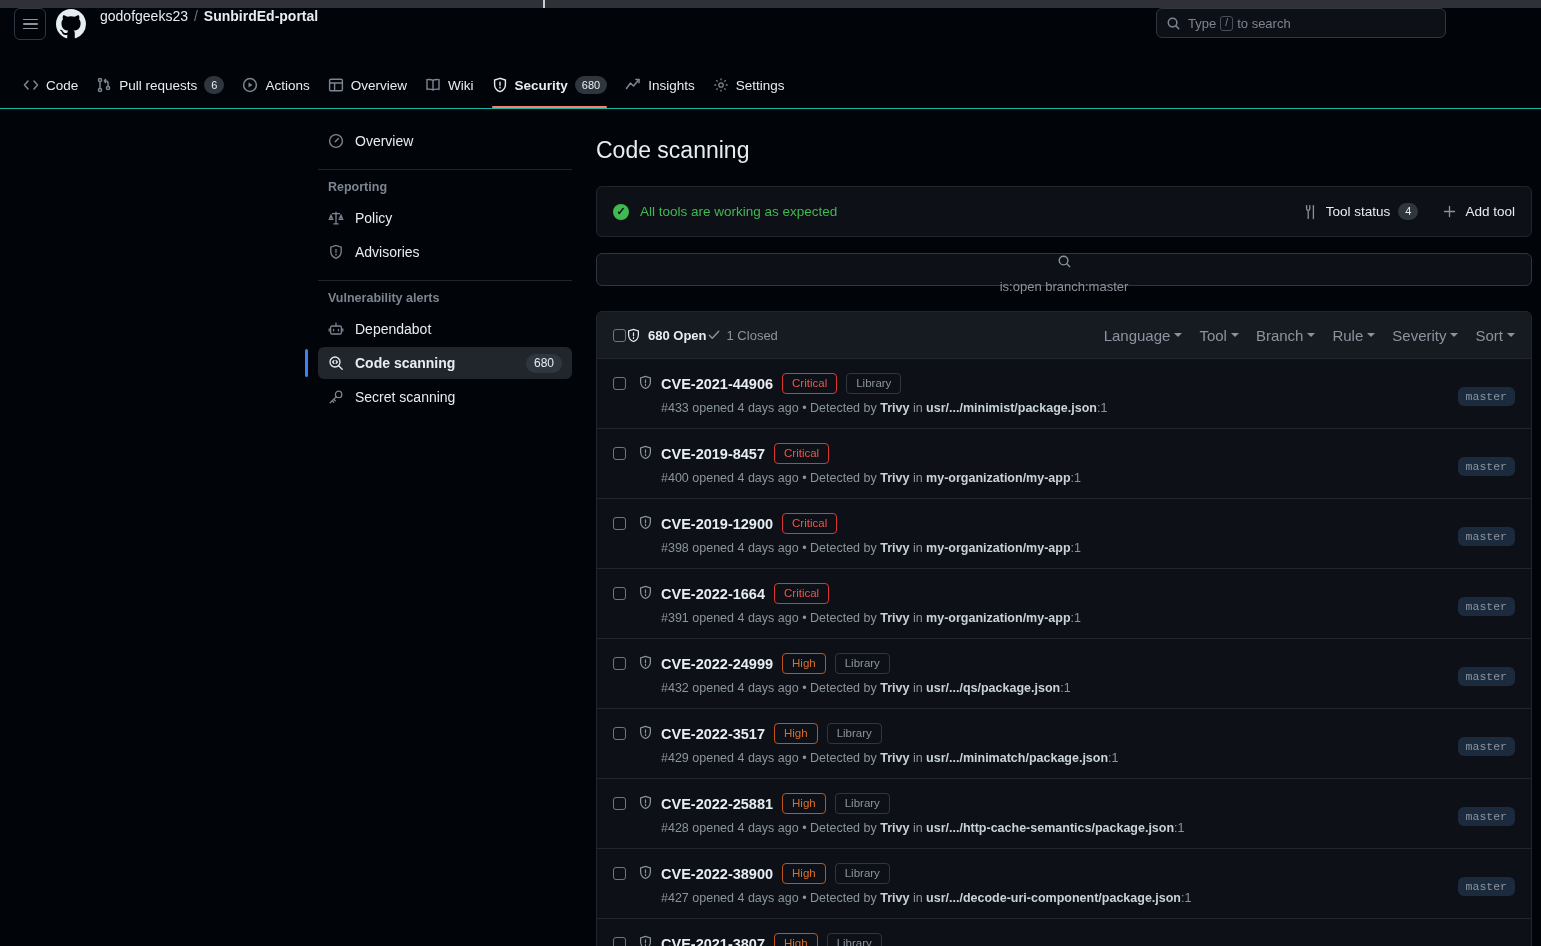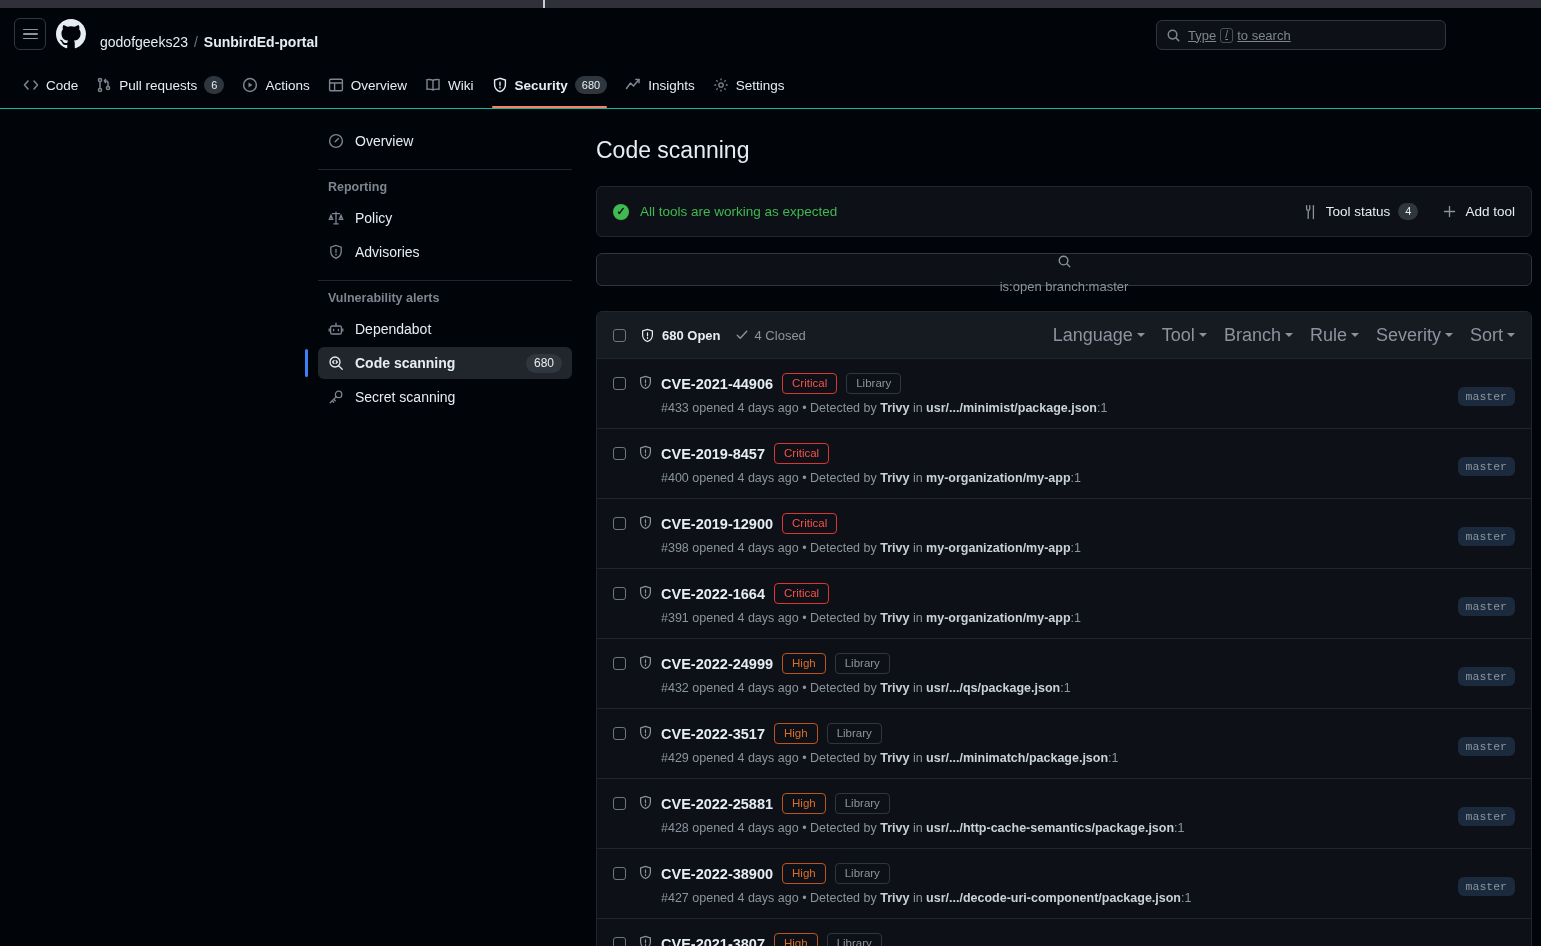--- a/index.html
+++ b/index.html
@@ -15,40 +15,40 @@
   }
   .browser-tick {
     position: absolute; left: 543px; top: 0px; width: 2px; height: 8px;
     background: #c9ccd1;
   }
 
   
   .gh-header {
     position: absolute; top: 8px; left: 0; width: 1464px; height: 54px;
     background: #010409;
-    display: flex; align-items: flex-end; padding: 12px 14px;
+    display: flex; align-items: flex-start; padding: 0 14px;
   }
   .hamburger {
     width: 32px; height: 32px; border: 1px solid #2f3742; border-radius: 6px;
     display: flex; flex-direction: column; align-items: center; justify-content: center;
     gap: 3px; cursor: pointer; margin-right: 10px;
   }
   .hamburger span { display: block; width: 15px; height: 1.6px; background: #8b949e; border-radius: 1px; }
   .gh-logo { width: 32px; height: 32px; margin-right: 12px; display: flex; align-items: center; }
   .breadcrumb { display: flex; align-items: center; font-size: 14px; color: #e6edf3; gap: 6px; }
   .breadcrumb .owner { color: #e6edf3; }
   .breadcrumb .sep { color: #6e7681; }
   .breadcrumb .repo { font-weight: bold; color: #e6edf3; }
   .header-spacer { flex: 1; }
   .search-box {
     width: 290px; height: 30px; border: 1px solid #30363d; border-radius: 6px;
     display: flex; align-items: center; padding: 0 9px; gap: 7px;
     background: #0d1117; margin-right: 4px;
   }
-  .search-box .ph { font-size: 13px; color: #7d8590; display: flex; align-items: center; gap: 4px; text-decoration: underline; }
+  .search-box .ph { font-size: 13px; color: #7d8590; display: flex; align-items: center; gap: 4px; }
   .slash-key {
     display: inline-flex; align-items: center; justify-content: center;
     border: 1px solid #484f58; border-radius: 3px; width: 13px; height: 15px;
     font-size: 10px; color: #7d8590; line-height: 1;
   }
 
   
   .repo-nav {
     position: absolute; top: 62px; left: 0; width: 1541px; height: 47px;
     background: #010409; border-bottom: 1px solid #14b8a6;
@@ -127,30 +127,30 @@
   }
   .filter-input .val { font-size: 13px; color: #8b949e; }
 
   .alerts-panel {
     width: 936px; margin-top: 25px;
     border: 1px solid #21262d; border-radius: 6px; overflow: hidden;
     background: #0d1117;
   }
   .alerts-toolbar {
     height: 47px; background: #161b22; border-bottom: 1px solid #21262d;
-    display: flex; align-items: center; padding: 0 16px; gap: 14px;
+    display: flex; align-items: center; padding: 0 16px; 
   }
   .cbx {
     width: 13px; height: 13px; border: 1px solid #6e7681; border-radius: 3px;
     background: transparent; flex-shrink: 0; cursor: pointer;
   }
   .open-count { display: flex; align-items: center; gap: 7px; font-size: 13px; color: #e6edf3; font-weight: bold; cursor: pointer; }
   .closed-count { display: flex; align-items: center; gap: 6px; font-size: 13px; color: #8b949e; cursor: pointer; }
   .filters { margin-left: auto; display: flex; align-items: center; gap: 17px; }
-  .filter-drop { font-size: 18px; color: #8b949e; cursor: pointer; display: flex; align-items: center; gap: 4px; }
+  .filter-drop { font-size: 15px; color: #8b949e; cursor: pointer; display: flex; align-items: center; gap: 4px; }
   .caret { width: 0; height: 0; border-left: 4px solid transparent; border-right: 4px solid transparent; border-top: 4px solid #8b949e; }
 
   .alert-row {
     display: flex; align-items: flex-start; padding: 14px 16px 13px 16px;
     border-bottom: 1px solid #21262d; background: #0d1117;
   }
   .alert-row:last-child { border-bottom: none; }
   .alert-row .cbx { margin-top: 4px; margin-right: 12px; }
   .alert-shield { margin-top: 2px; margin-right: 8px; flex-shrink: 0; }
   .alert-body { flex: 1; min-width: 0; }
@@ -406,21 +406,21 @@
               </svg>
             </span>
           <span>680 Open</span>
         </div>
         <div class="closed-count">
           <span class="ico">
               <svg width="14" height="14" viewBox="0 0 16 16" fill="none" stroke="#8b949e" stroke-width="1.6" stroke-linecap="round" stroke-linejoin="round">
                 <path d="M2.6 8.4l3.4 3.4 7.4-8"></path>
               </svg>
             </span>
-          <span>4 Closed</span>
+          <span>1 Closed</span>
         </div>
         <div class="filters">
           <div class="filter-drop">
               <span>Language</span>
               <span class="caret"></span>
             </div>
           <div class="filter-drop">
               <span>Tool</span>
               <span class="caret"></span>
             </div>

